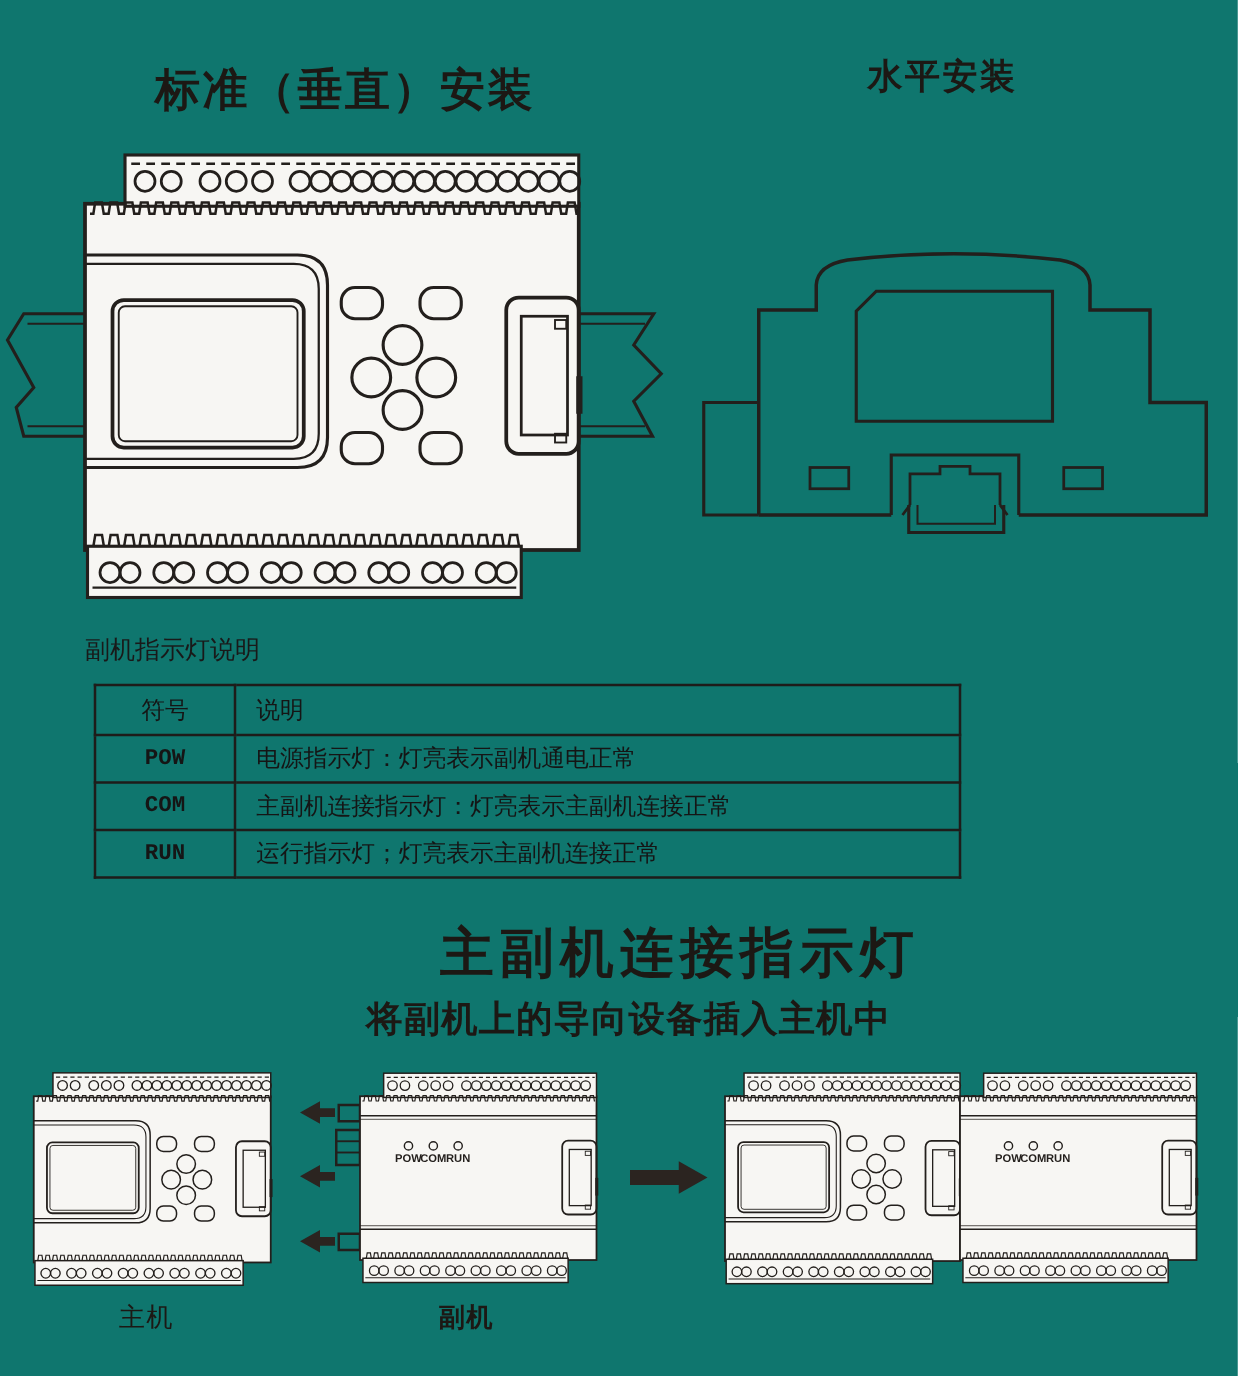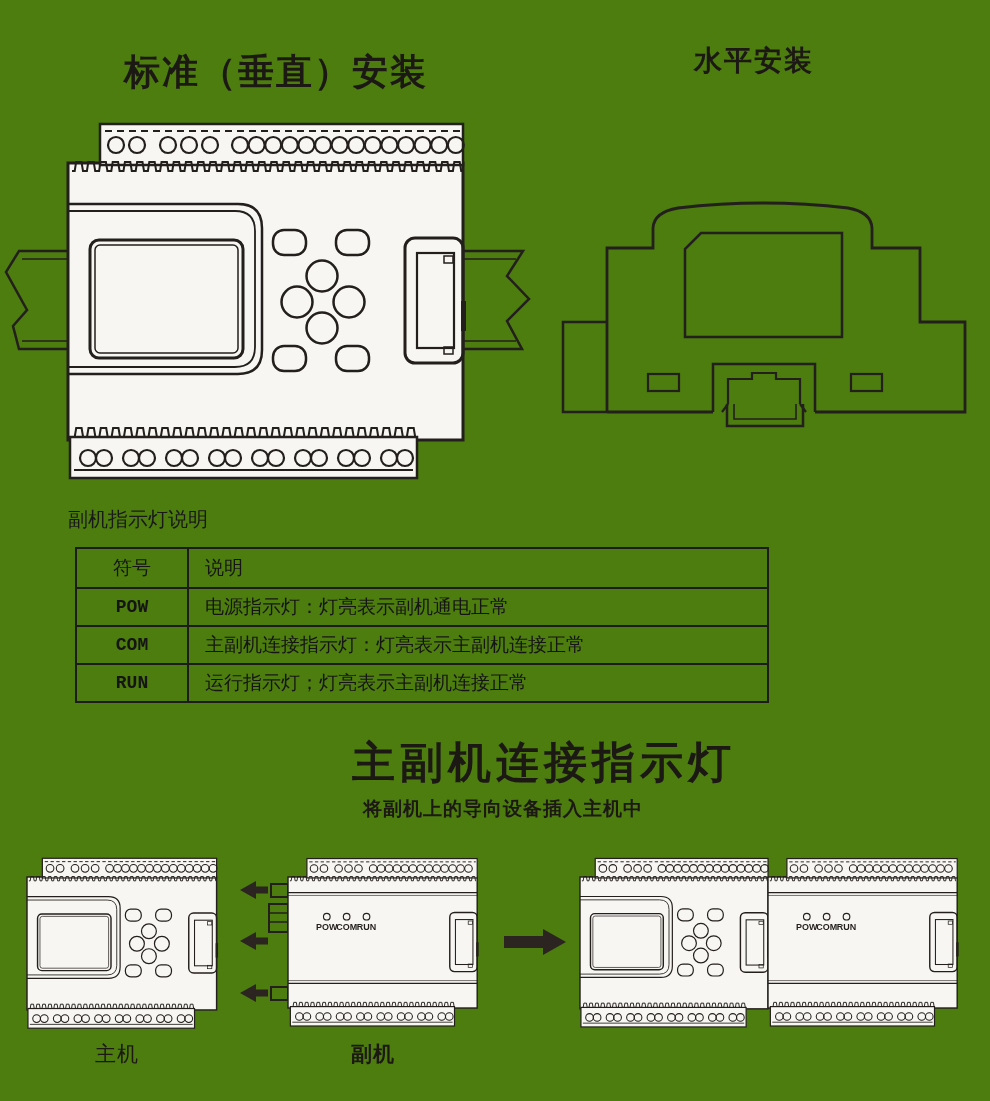--- a/index.html
+++ b/index.html
@@ -1,33 +1,33 @@
 <!DOCTYPE html>
 <html><head>
 <meta charset="utf-8">
 <style>
   html,body{margin:0;padding:0;}
-  #stage{position:relative;width:990px;height:1101px;background:#4d7c0f;overflow:hidden;
+  #stage{position:relative;width:990px;height:1101px;background:#0f766e;overflow:hidden;
          font-family:"Liberation Sans",sans-serif;color:#1c1814;}
   .abs{position:absolute;}
   .serif{font-family:"Liberation Serif",serif;}
   #t-vert{left:124px;top:48px;font-size:36px;font-weight:700;letter-spacing:2px;}
   #t-horz{left:694px;top:42px;font-size:28px;font-weight:700;letter-spacing:2px;}
   #diagram{left:0;top:0;}
   #cap{left:68px;top:506px;font-size:20px;font-weight:400;color:#191919;}
   #ind-table{left:75px;top:547px;width:694px;border-collapse:collapse;table-layout:fixed;
              font-size:19px;font-weight:500;color:#151515;}
   #ind-table td,#ind-table th{border:2px solid #1e1c1a;padding:0;background:transparent;}
   #ind-table th{font-weight:500;}
   #ind-table .c1{width:110px;text-align:center;height:36px;}
   #ind-table tr:first-child .c1,#ind-table tr:first-child .c2{height:38px;margin-left:12px;}
   #ind-table .c2{text-align:left;padding-left:16px;height:36px;}
   #ind-table .sym{font-family:"Liberation Mono",monospace;font-size:18px;font-weight:600;}
   #t-connect{left:98px;top:734px;width:892px;text-align:center;font-size:43px;font-weight:700;letter-spacing:5px;}
-  #t-connect-sub{left:16px;top:796px;width:974px;text-align:center;font-size:19px;font-weight:700;letter-spacing:1px;}
+  #t-connect-sub{left:16px;top:796px;width:974px;text-align:center;font-size:29px;font-weight:700;letter-spacing:1px;}
   #lbl-master{left:95px;top:1040px;font-size:21px;font-weight:400;letter-spacing:1px;}
   #lbl-slave{left:351px;top:1040px;font-size:21px;font-weight:700;letter-spacing:1px;}
   .led-label{font:700 19px "Liberation Sans",sans-serif;}
 </style>
 </head>
 <body>
 
 <div id="stage">
 
   <div class="abs serif" id="t-vert">标准（垂直）安装</div>

